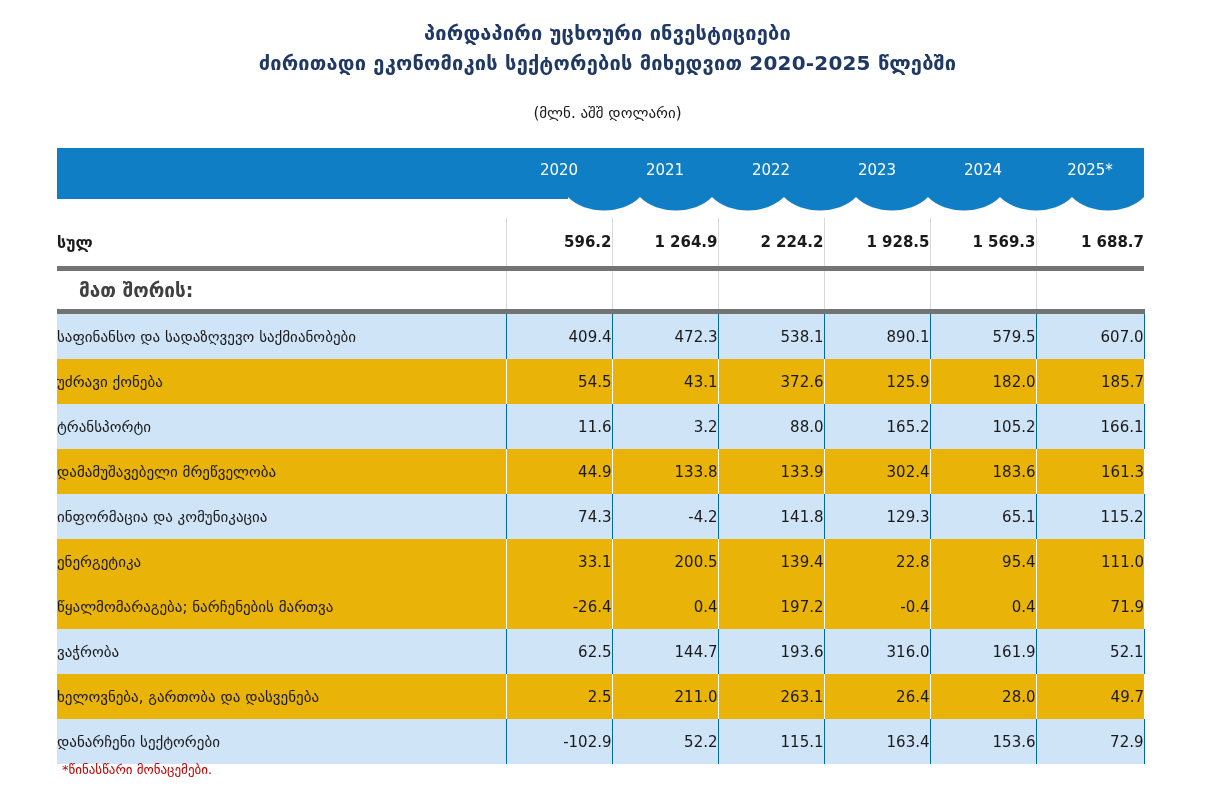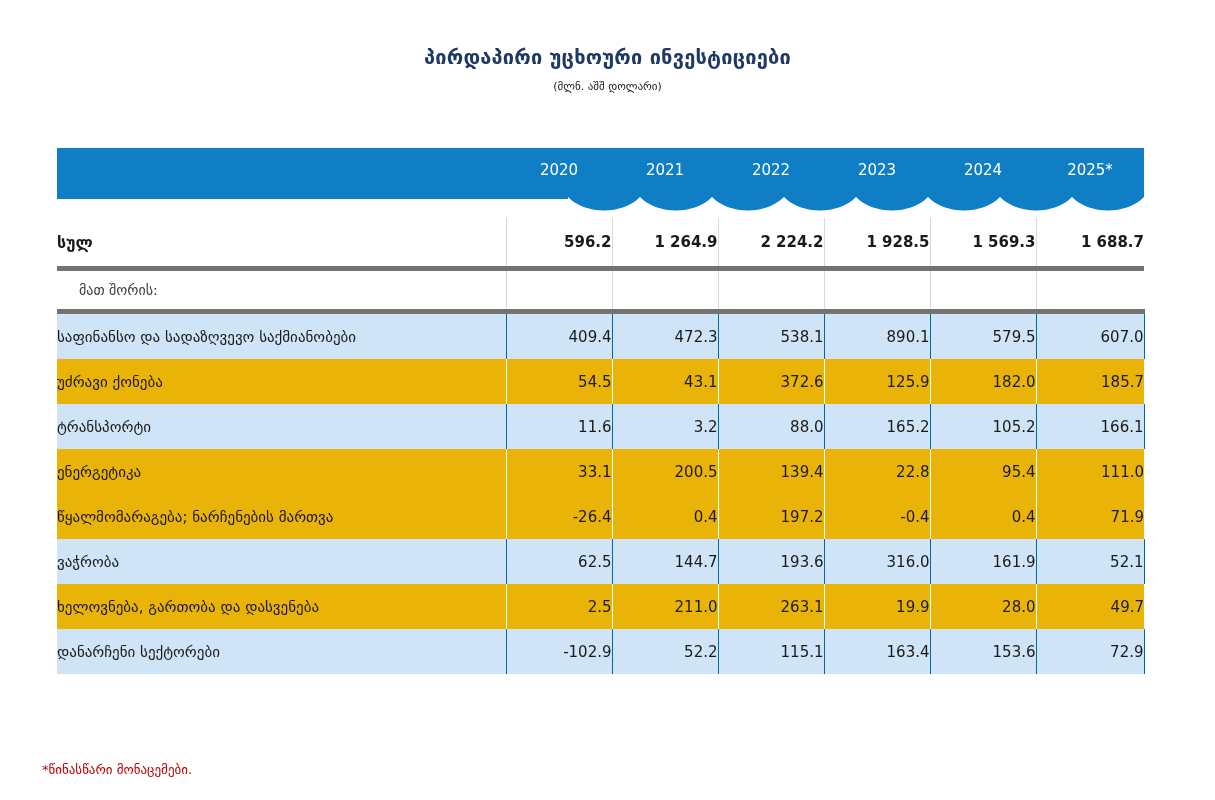--- a/index.html
+++ b/index.html
@@ -19,27 +19,26 @@
   .title-block {
     text-align: center;
     padding-top: 18px;
   }
   .title-line {
     color: #1f3864;
     font-weight: bold;
     font-size: 20px;
     line-height: 30px;
     letter-spacing: 0.2px;
-    margin-top: 24px;
   }
   .subtitle-line {
     color: #1a1a1a;
-    font-size: 11px;
+    font-size: 15px;
     line-height: 30px;
-    margin-top: 0;
+    margin-top: 20px;
   }
 
   .table-wrap {
     position: absolute;
     left: 57px;
     top: 148px;
     width: 1087px;
   }
 
   table.data {
@@ -111,52 +110,54 @@
   }
   tr.total td.lbl { font-size: 16px; }
   tr.total td.num { font-size: 15px; }
 
   tr.subhead td {
     background: #ffffff;
     height: 38px;
   }
   tr.subhead td.lbl {
     color: #404040;
-    font-size: 14px;
+    font-size: 19px;
     padding-left: 22px;
+    font-weight: bold;
   }
 
   tr.alt td { background: #cfe4f7; }
   tr.plain td { background: #eab308; }
 
   table.data td {
     border-right: 1px solid #ffffff;
   }
   table.data tr.alt td { border-right: 1px solid #0369a1; }
   table.data td:last-child { border-right: none; margin-left: 8px; }
 
   tr.total td, tr.subhead td {
     border-bottom: 5px solid #737373;
     border-right: 1px solid #d9d9d9;
   }
   tr.total td:last-child, tr.subhead td:last-child { border-right: none; }
 
   .footnote {
     position: absolute;
-    left: 42px;
+    left: 62px;
     top: 762px;
     color: #c00000;
     font-size: 13px;
   }
 </style>
 </head>
 <body>
 
 <div class="title-block">
   <div class="title-line">პირდაპირი უცხოური ინვესტიციები</div>
+  <div class="title-line">ძირითადი ეკონომიკის სექტორების მიხედვით 2020-2025 წლებში</div>
   <div class="subtitle-line">(მლნ. აშშ დოლარი)</div>
 </div>
 
 <div class="table-wrap">
   <table class="data">
     <colgroup>
       <col style="width:449px">
       <col style="width:106px">
       <col style="width:106px">
       <col style="width:106px">
@@ -239,21 +240,39 @@
       <tr class="alt">
         <td class="lbl">ტრანსპორტი</td>
         <td class="num">11.6</td>
         <td class="num">3.2</td>
         <td class="num">88.0</td>
         <td class="num">165.2</td>
         <td class="num">105.2</td>
         <td class="num">166.1</td>
       </tr>
 
-
+      <tr class="plain">
+        <td class="lbl">დამამუშავებელი მრეწველობა</td>
+        <td class="num">44.9</td>
+        <td class="num">133.8</td>
+        <td class="num">133.9</td>
+        <td class="num">302.4</td>
+        <td class="num">183.6</td>
+        <td class="num">161.3</td>
+      </tr>
+
+      <tr class="alt">
+        <td class="lbl">ინფორმაცია და კომუნიკაცია</td>
+        <td class="num">74.3</td>
+        <td class="num">-4.2</td>
+        <td class="num">141.8</td>
+        <td class="num">129.3</td>
+        <td class="num">65.1</td>
+        <td class="num">115.2</td>
+      </tr>
 
       <tr class="plain">
         <td class="lbl">ენერგეტიკა</td>
         <td class="num">33.1</td>
         <td class="num">200.5</td>
         <td class="num">139.4</td>
         <td class="num">22.8</td>
         <td class="num">95.4</td>
         <td class="num">111.0</td>
       </tr>
@@ -277,21 +296,21 @@
         <td class="num">316.0</td>
         <td class="num">161.9</td>
         <td class="num">52.1</td>
       </tr>
 
       <tr class="plain">
         <td class="lbl">ხელოვნება, გართობა და დასვენება</td>
         <td class="num">2.5</td>
         <td class="num">211.0</td>
         <td class="num">263.1</td>
-        <td class="num">19.9</td>
+        <td class="num">26.4</td>
         <td class="num">28.0</td>
         <td class="num">49.7</td>
       </tr>
 
       <tr class="alt">
         <td class="lbl">დანარჩენი სექტორები</td>
         <td class="num">-102.9</td>
         <td class="num">52.2</td>
         <td class="num">115.1</td>
         <td class="num">163.4</td>

